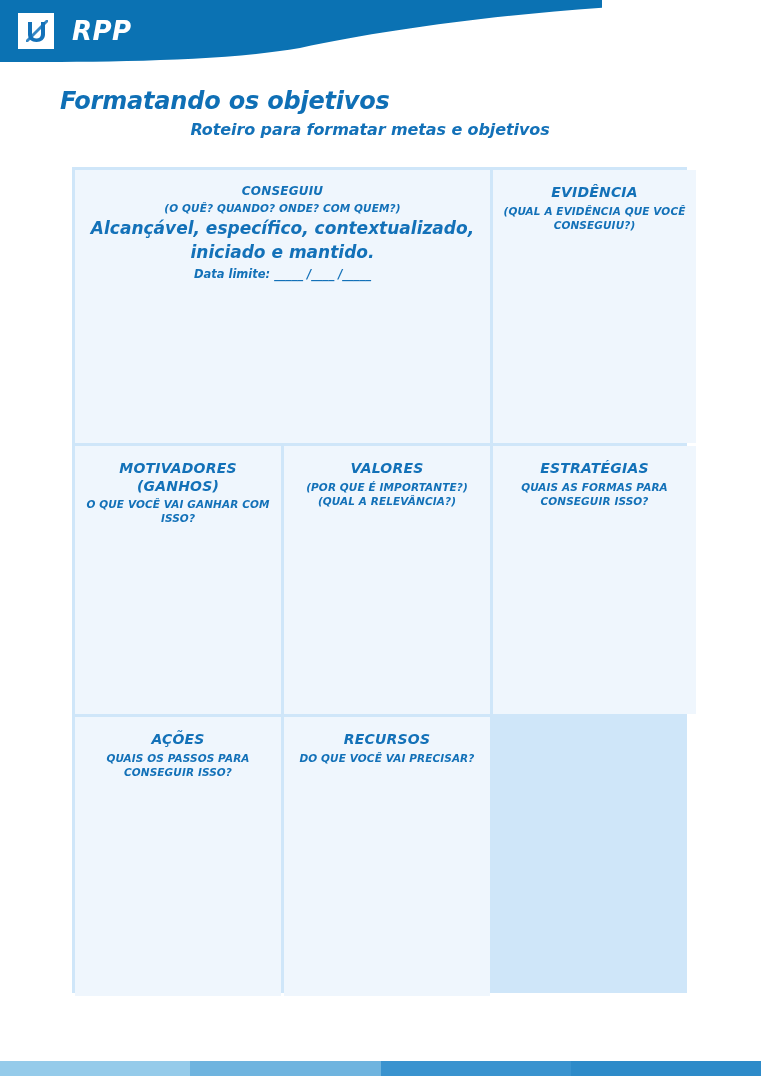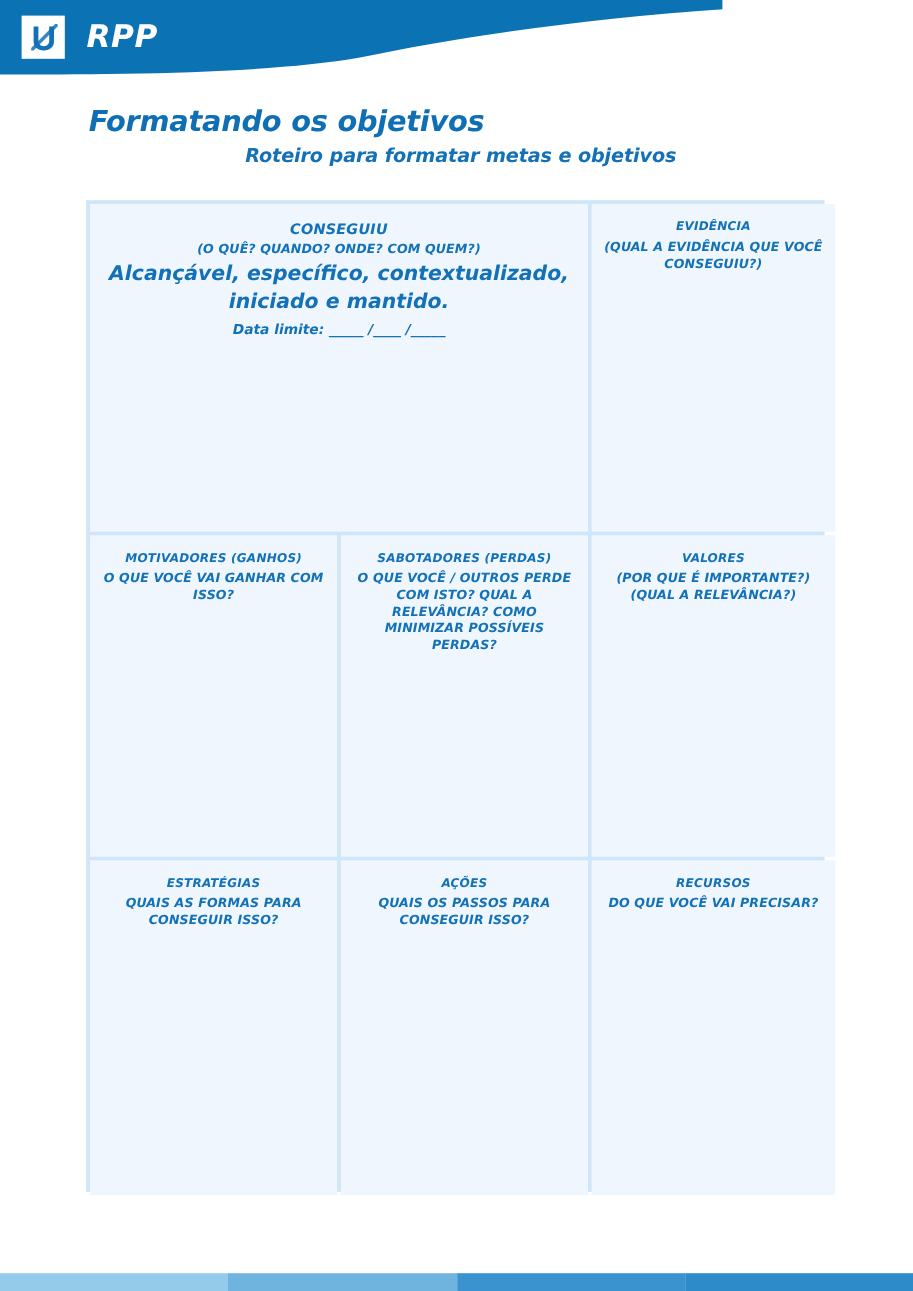--- a/index.html
+++ b/index.html
@@ -60,21 +60,21 @@
     font-size: 26px;
     font-weight: bold;
     font-style: italic;
     letter-spacing: 0.5px;
     line-height: 1;
   }
 
   
   .titles {
     position: absolute;
-    left: 74px;
+    left: 60px;
     top: 88px;
     width: 620px;
   }
   .doc-title {
     color: #0f6fb5;
     font-size: 24px;
     font-weight: bold;
     font-style: italic;
     line-height: 1.15;
     margin: 0;
@@ -111,21 +111,21 @@
     padding: 14px 10px 10px 10px;
     box-sizing: border-box;
     text-align: center;
     overflow: hidden;
   }
   .cell.span2 {
     grid-column: span 2;
   }
   .cell-title {
     color: #1371b8;
-    font-size: 10px;
+    font-size: 14px;
     font-weight: bold;
     font-style: italic;
     letter-spacing: 0.2px;
     line-height: 1.25;
     margin: 0;
   }
   .cell-sub {
     color: #1371b8;
     font-size: 10.5px;
     font-weight: bold;
@@ -203,24 +203,20 @@
   <div class="cell">
     <p class="cell-title">EVIDÊNCIA</p>
     <p class="cell-sub">(QUAL A EVIDÊNCIA QUE VOCÊ CONSEGUIU?)</p>
   </div>
 
   <div class="cell">
     <p class="cell-title">MOTIVADORES (GANHOS)</p>
     <p class="cell-sub">O QUE VOCÊ VAI GANHAR COM ISSO?</p>
   </div>
 
-  <div class="cell">
-    <p class="cell-title">SABOTADORES (PERDAS)</p>
-    <p class="cell-sub">O QUE VOCÊ / OUTROS PERDE COM ISTO? QUAL A RELEVÂNCIA? COMO MINIMIZAR POSSÍVEIS PERDAS?</p>
-  </div>
 
   <div class="cell">
     <p class="cell-title">VALORES</p>
     <p class="cell-sub">(POR QUE É IMPORTANTE?) (QUAL A RELEVÂNCIA?)</p>
   </div>
 
   <div class="cell">
     <p class="cell-title">ESTRATÉGIAS</p>
     <p class="cell-sub">QUAIS AS FORMAS PARA CONSEGUIR ISSO?</p>
   </div>

